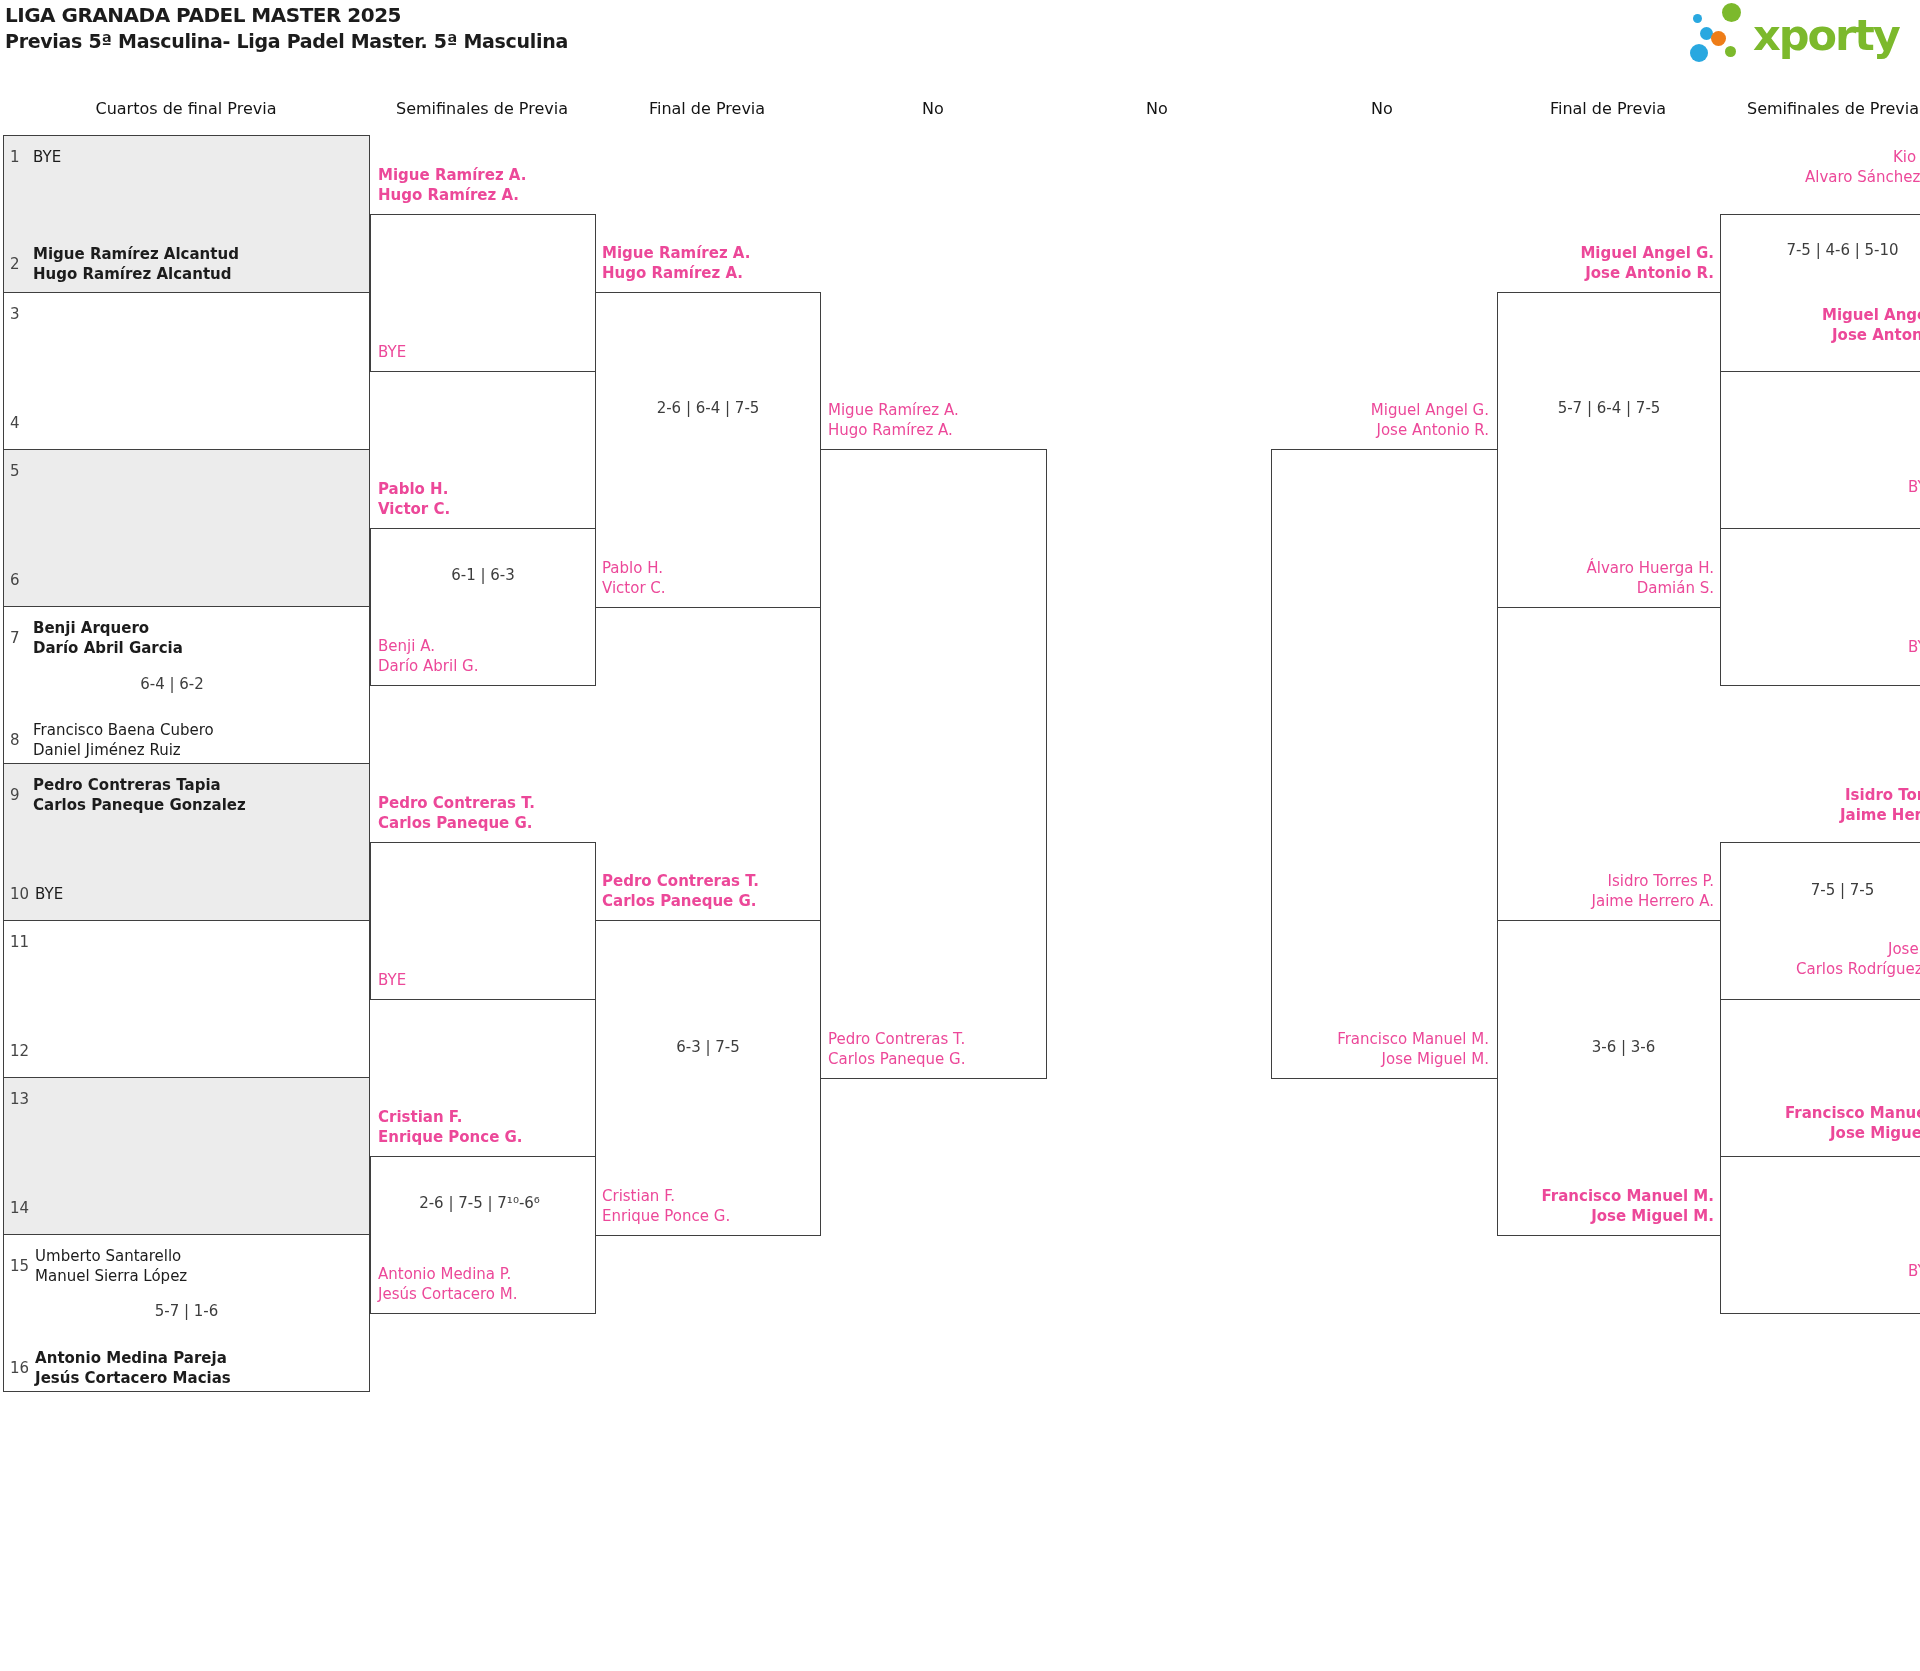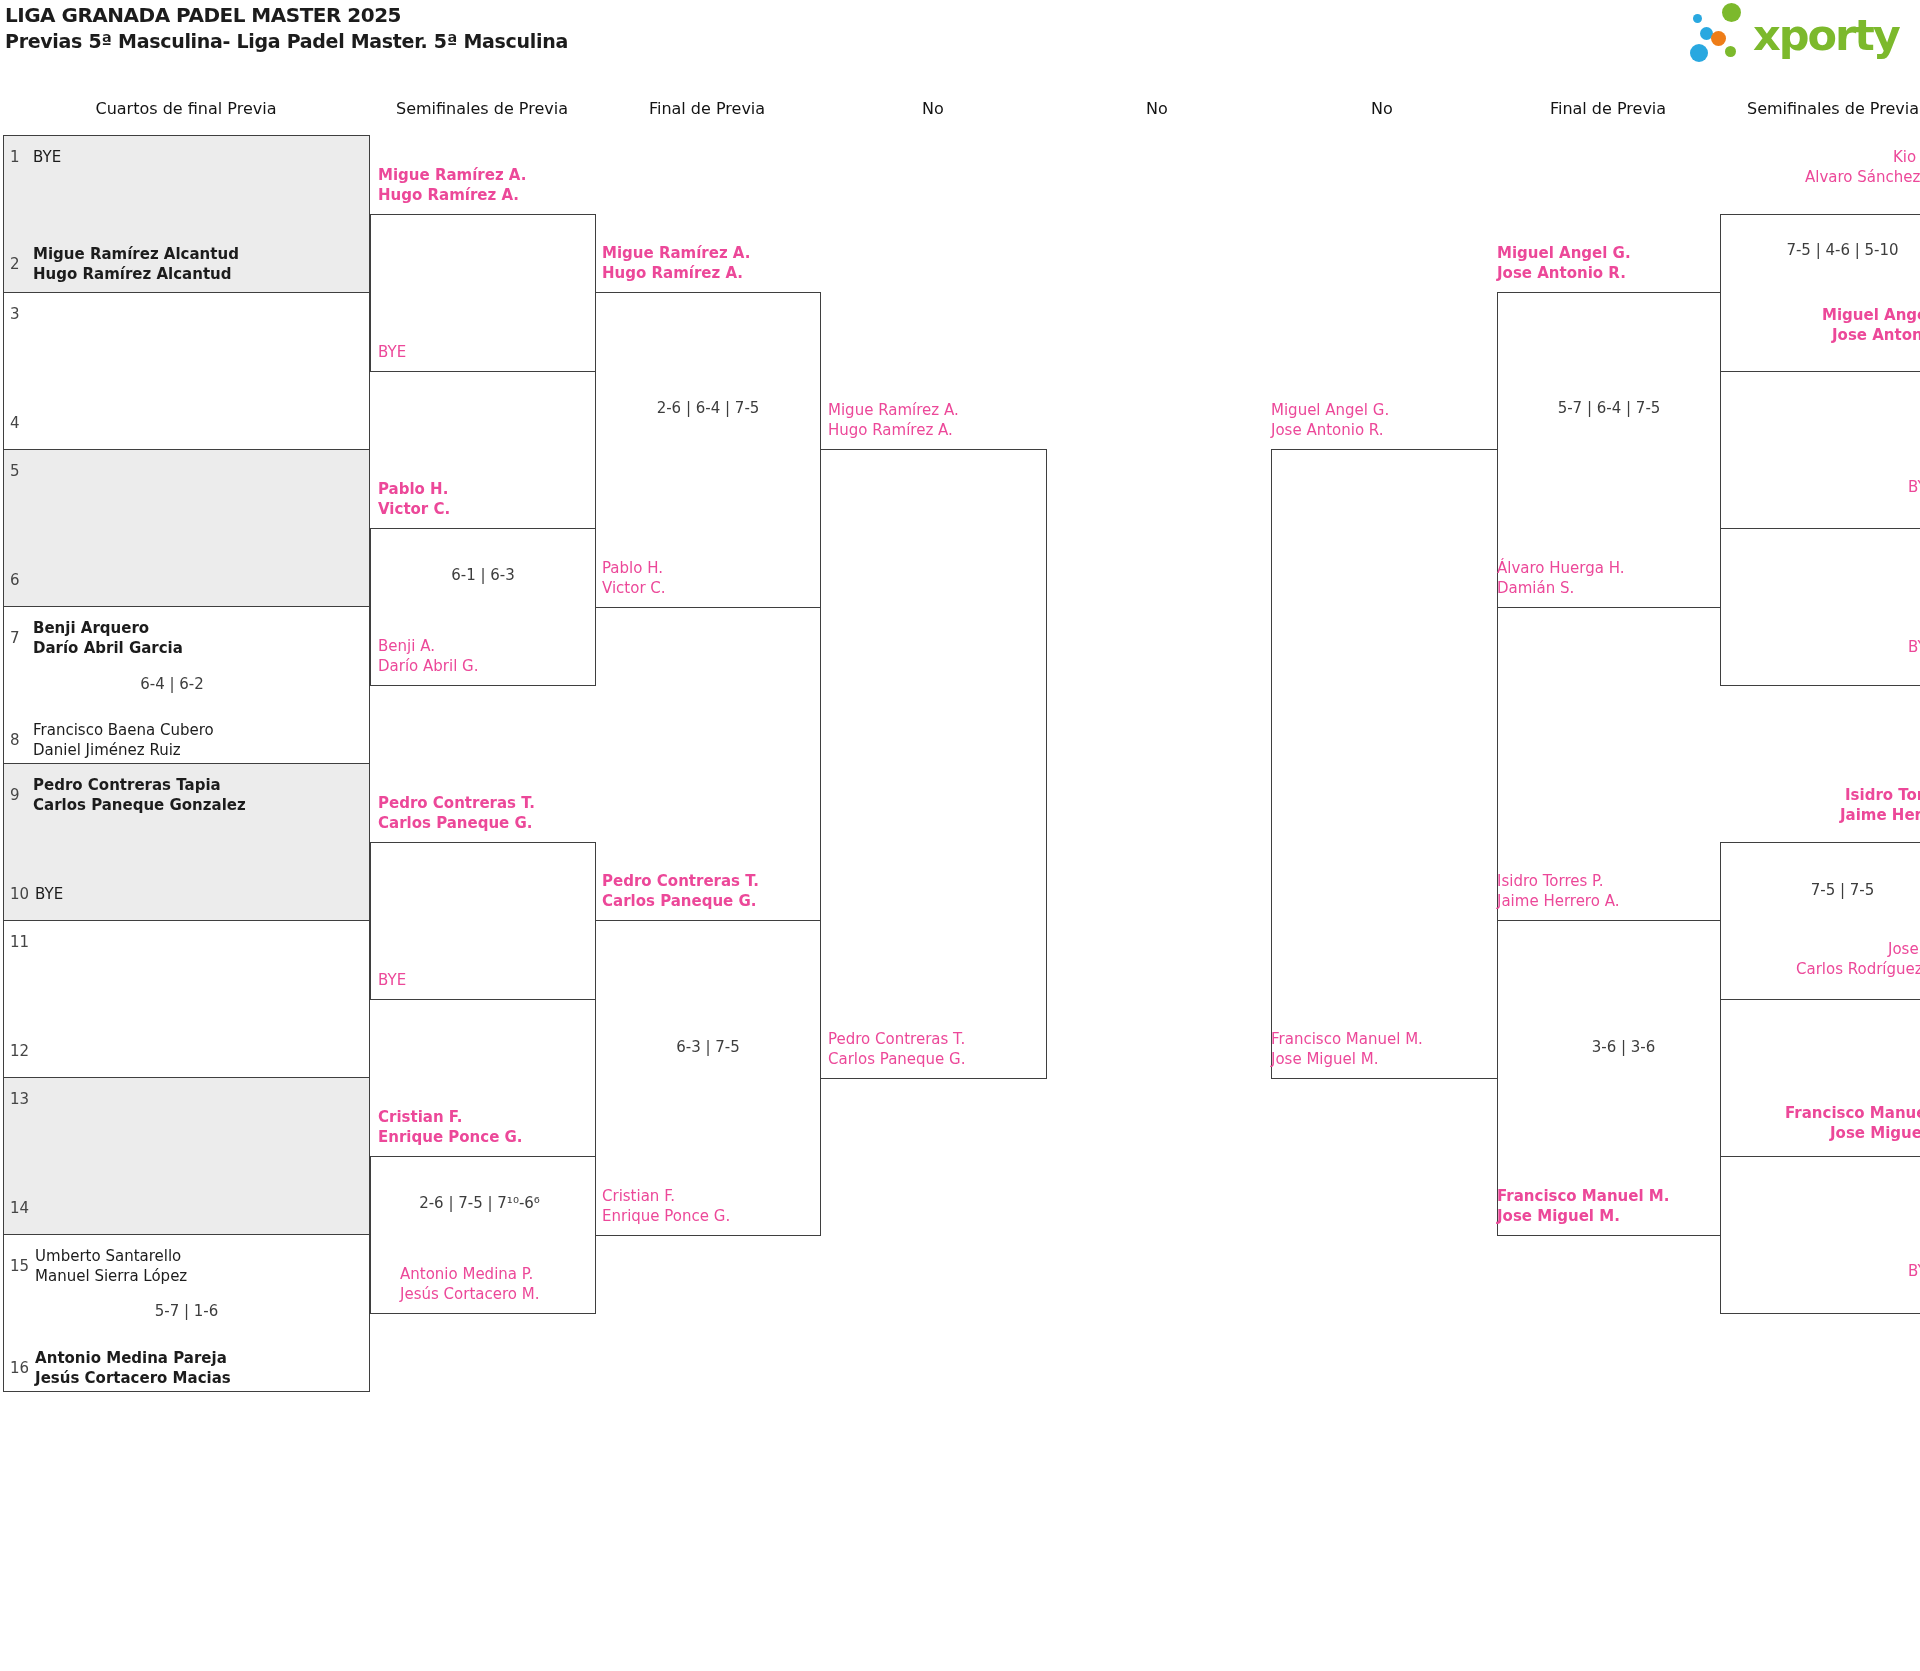--- a/index.html
+++ b/index.html
@@ -4,21 +4,21 @@
 <style>
   html,body { margin:0; padding:0; background:#fff; }
   #canvas { position:relative; width:1920px; height:1671px; background:#fff; overflow:hidden;
             font-family:"DejaVu Sans","Liberation Sans",sans-serif; color:#1c1c1c; }
   .title    { position:absolute; left:5px; top:3px;  font-size:20px; font-weight:bold; letter-spacing:-0.5px; white-space:nowrap; }
   .subtitle { position:absolute; left:5px; top:30px; font-size:19px; font-weight:bold; letter-spacing:-0.3px; white-space:nowrap; }
   .rh  { position:absolute; top:99px; width:240px; text-align:center; font-size:16px; color:#141414; white-space:nowrap; }
   .box { position:absolute; border:1px solid #3f3f3f; box-sizing:border-box; background:transparent; }
   .box.gray { background:#ececec; }
   .nm  { position:absolute; font-size:15px; line-height:19.5px; white-space:nowrap; color:#ec4899; }
-  .nm.ra { }
+  .nm.ra { text-align:right; }
   .b   { font-weight:bold; }
   .sc  { position:absolute; font-size:15px; color:#3d3d3d; text-align:center; white-space:nowrap; }
   .slot { position:absolute; left:10px; display:flex; align-items:center; font-size:15px; line-height:19.5px; }
   .slot .n { min-width:17px; margin-right:6px; color:#454545; font-weight:normal; flex:none; }
   .slot .t div { white-space:nowrap; }
   .logo-text { position:absolute; left:1753px; top:10px; font-size:43px; font-weight:bold; letter-spacing:-2px; color:#7cb92c; }
   .dot { position:absolute; border-radius:50%; }
 </style>
 </head>
 <body>
@@ -169,21 +169,21 @@
       <div>Pedro Contreras T.</div>
       <div>Carlos Paneque G.</div>
     </div>
   <div class="nm" style="left:378px;top:971px">
       <div>BYE</div>
     </div>
   <div class="nm b" style="left:378px;top:1108px">
       <div>Cristian F.</div>
       <div>Enrique Ponce G.</div>
     </div>
-  <div class="nm" style="left:400px;top:1265px">
+  <div class="nm" style="left:378px;top:1265px">
       <div>Antonio Medina P.</div>
       <div>Jesús Cortacero M.</div>
     </div>
 
   <div class="nm b" style="left:602px;top:244px">
       <div>Migue Ramírez A.</div>
       <div>Hugo Ramírez A.</div>
     </div>
   <div class="nm" style="left:602px;top:559px">
       <div>Pablo H.</div>

